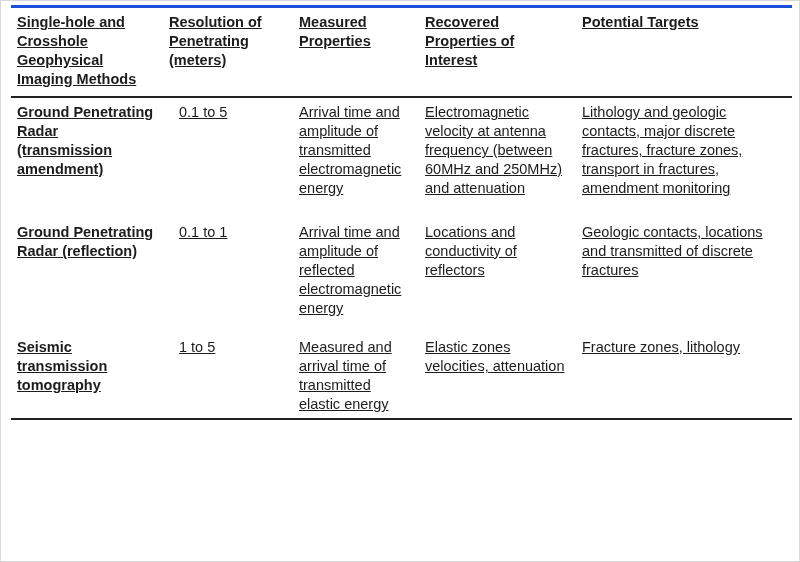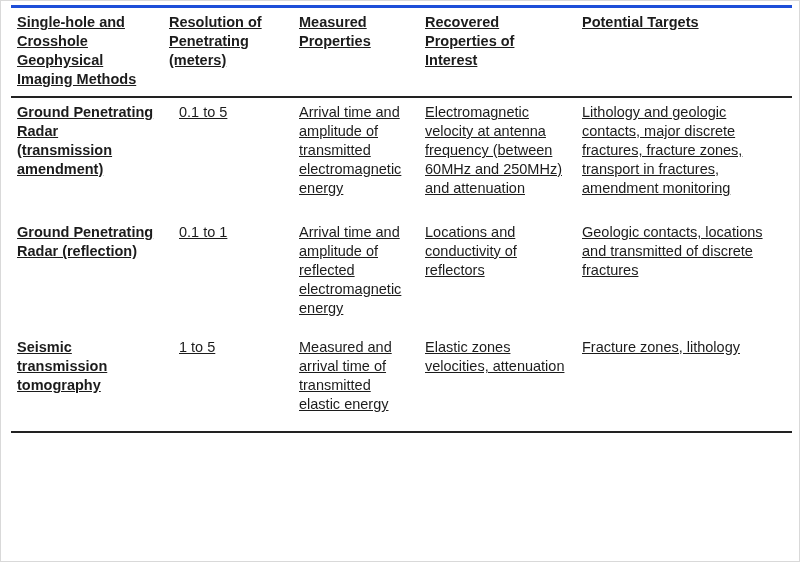--- a/index.html
+++ b/index.html
@@ -42,21 +42,21 @@
   }
   td.col-method {
     font-weight: bold;
     padding-right: 6px;
   }
   td.col-resolution {
     padding-left: 16px;
   }
   tr.row-1 td { padding-bottom: 20px; }
   tr.row-2 td { padding-bottom: 15px; }
-  tr.row-3 td { padding-bottom: 17px; }
+  tr.row-3 td { padding-bottom: 4px; }
 </style>
 </head>
 <body>
 
 <table class="doc-table">
   <colgroup>
     <col style="width:152px">
     <col style="width:130px">
     <col style="width:126px">
     <col style="width:157px">

